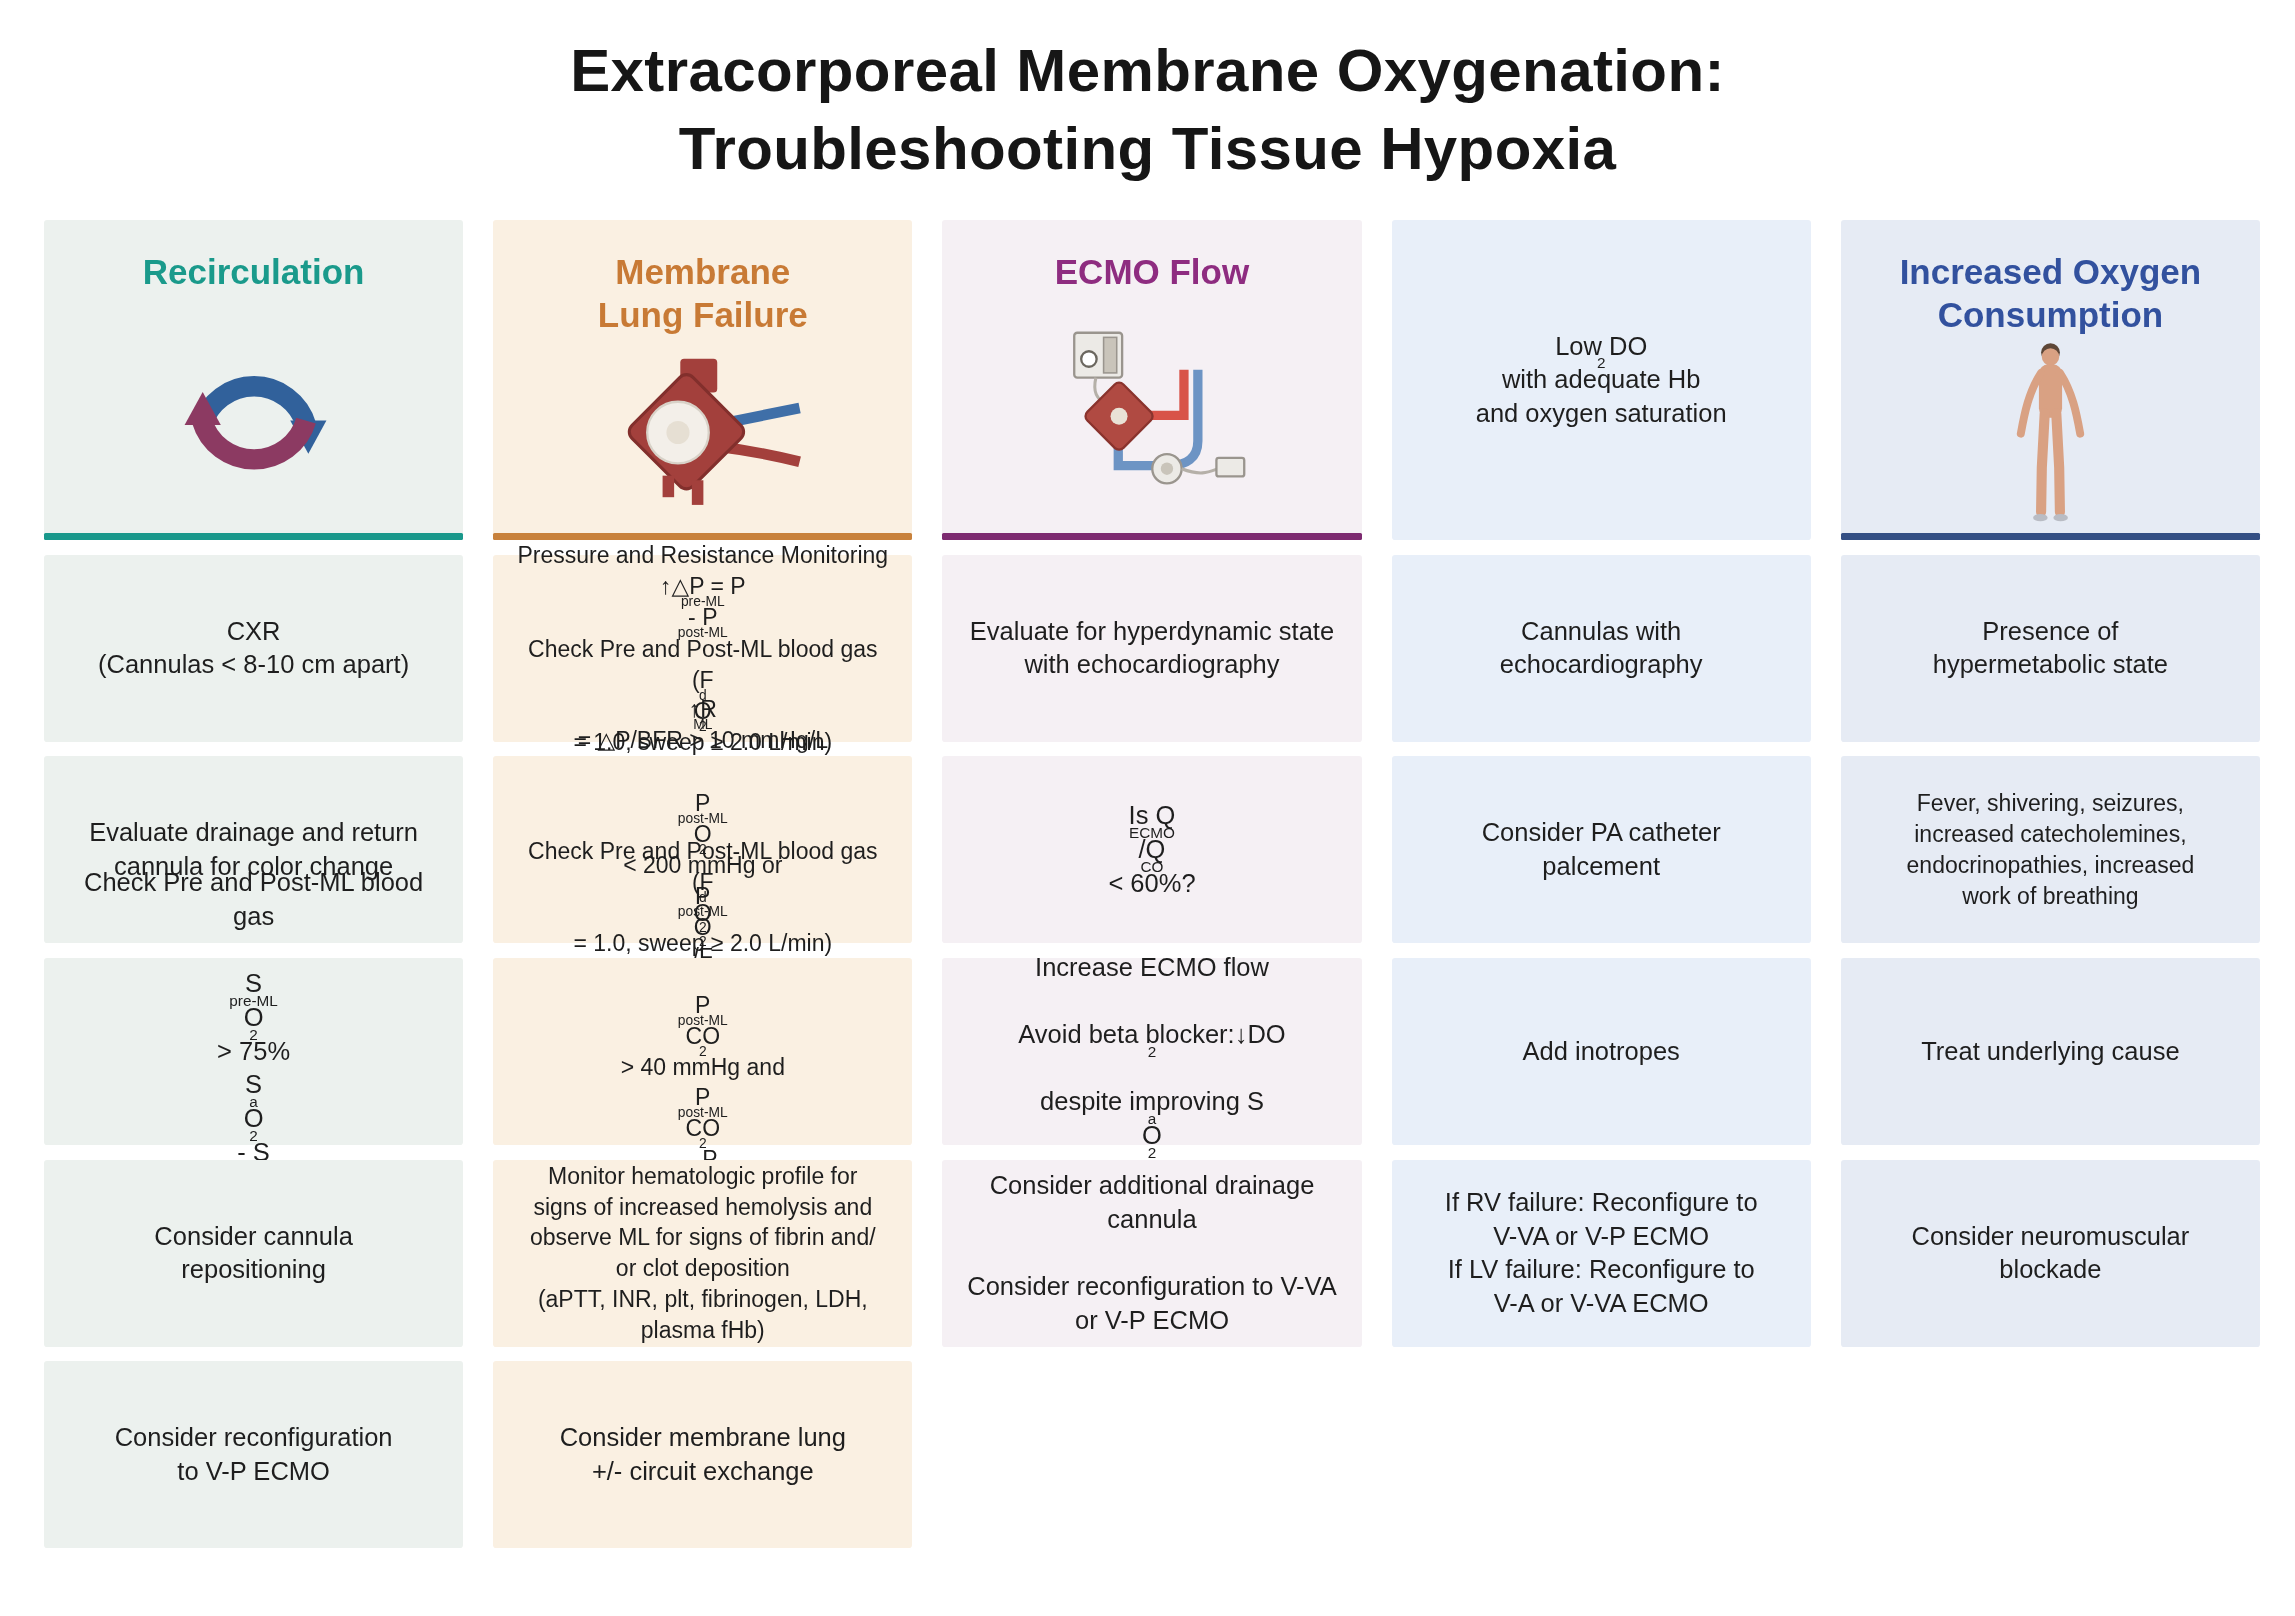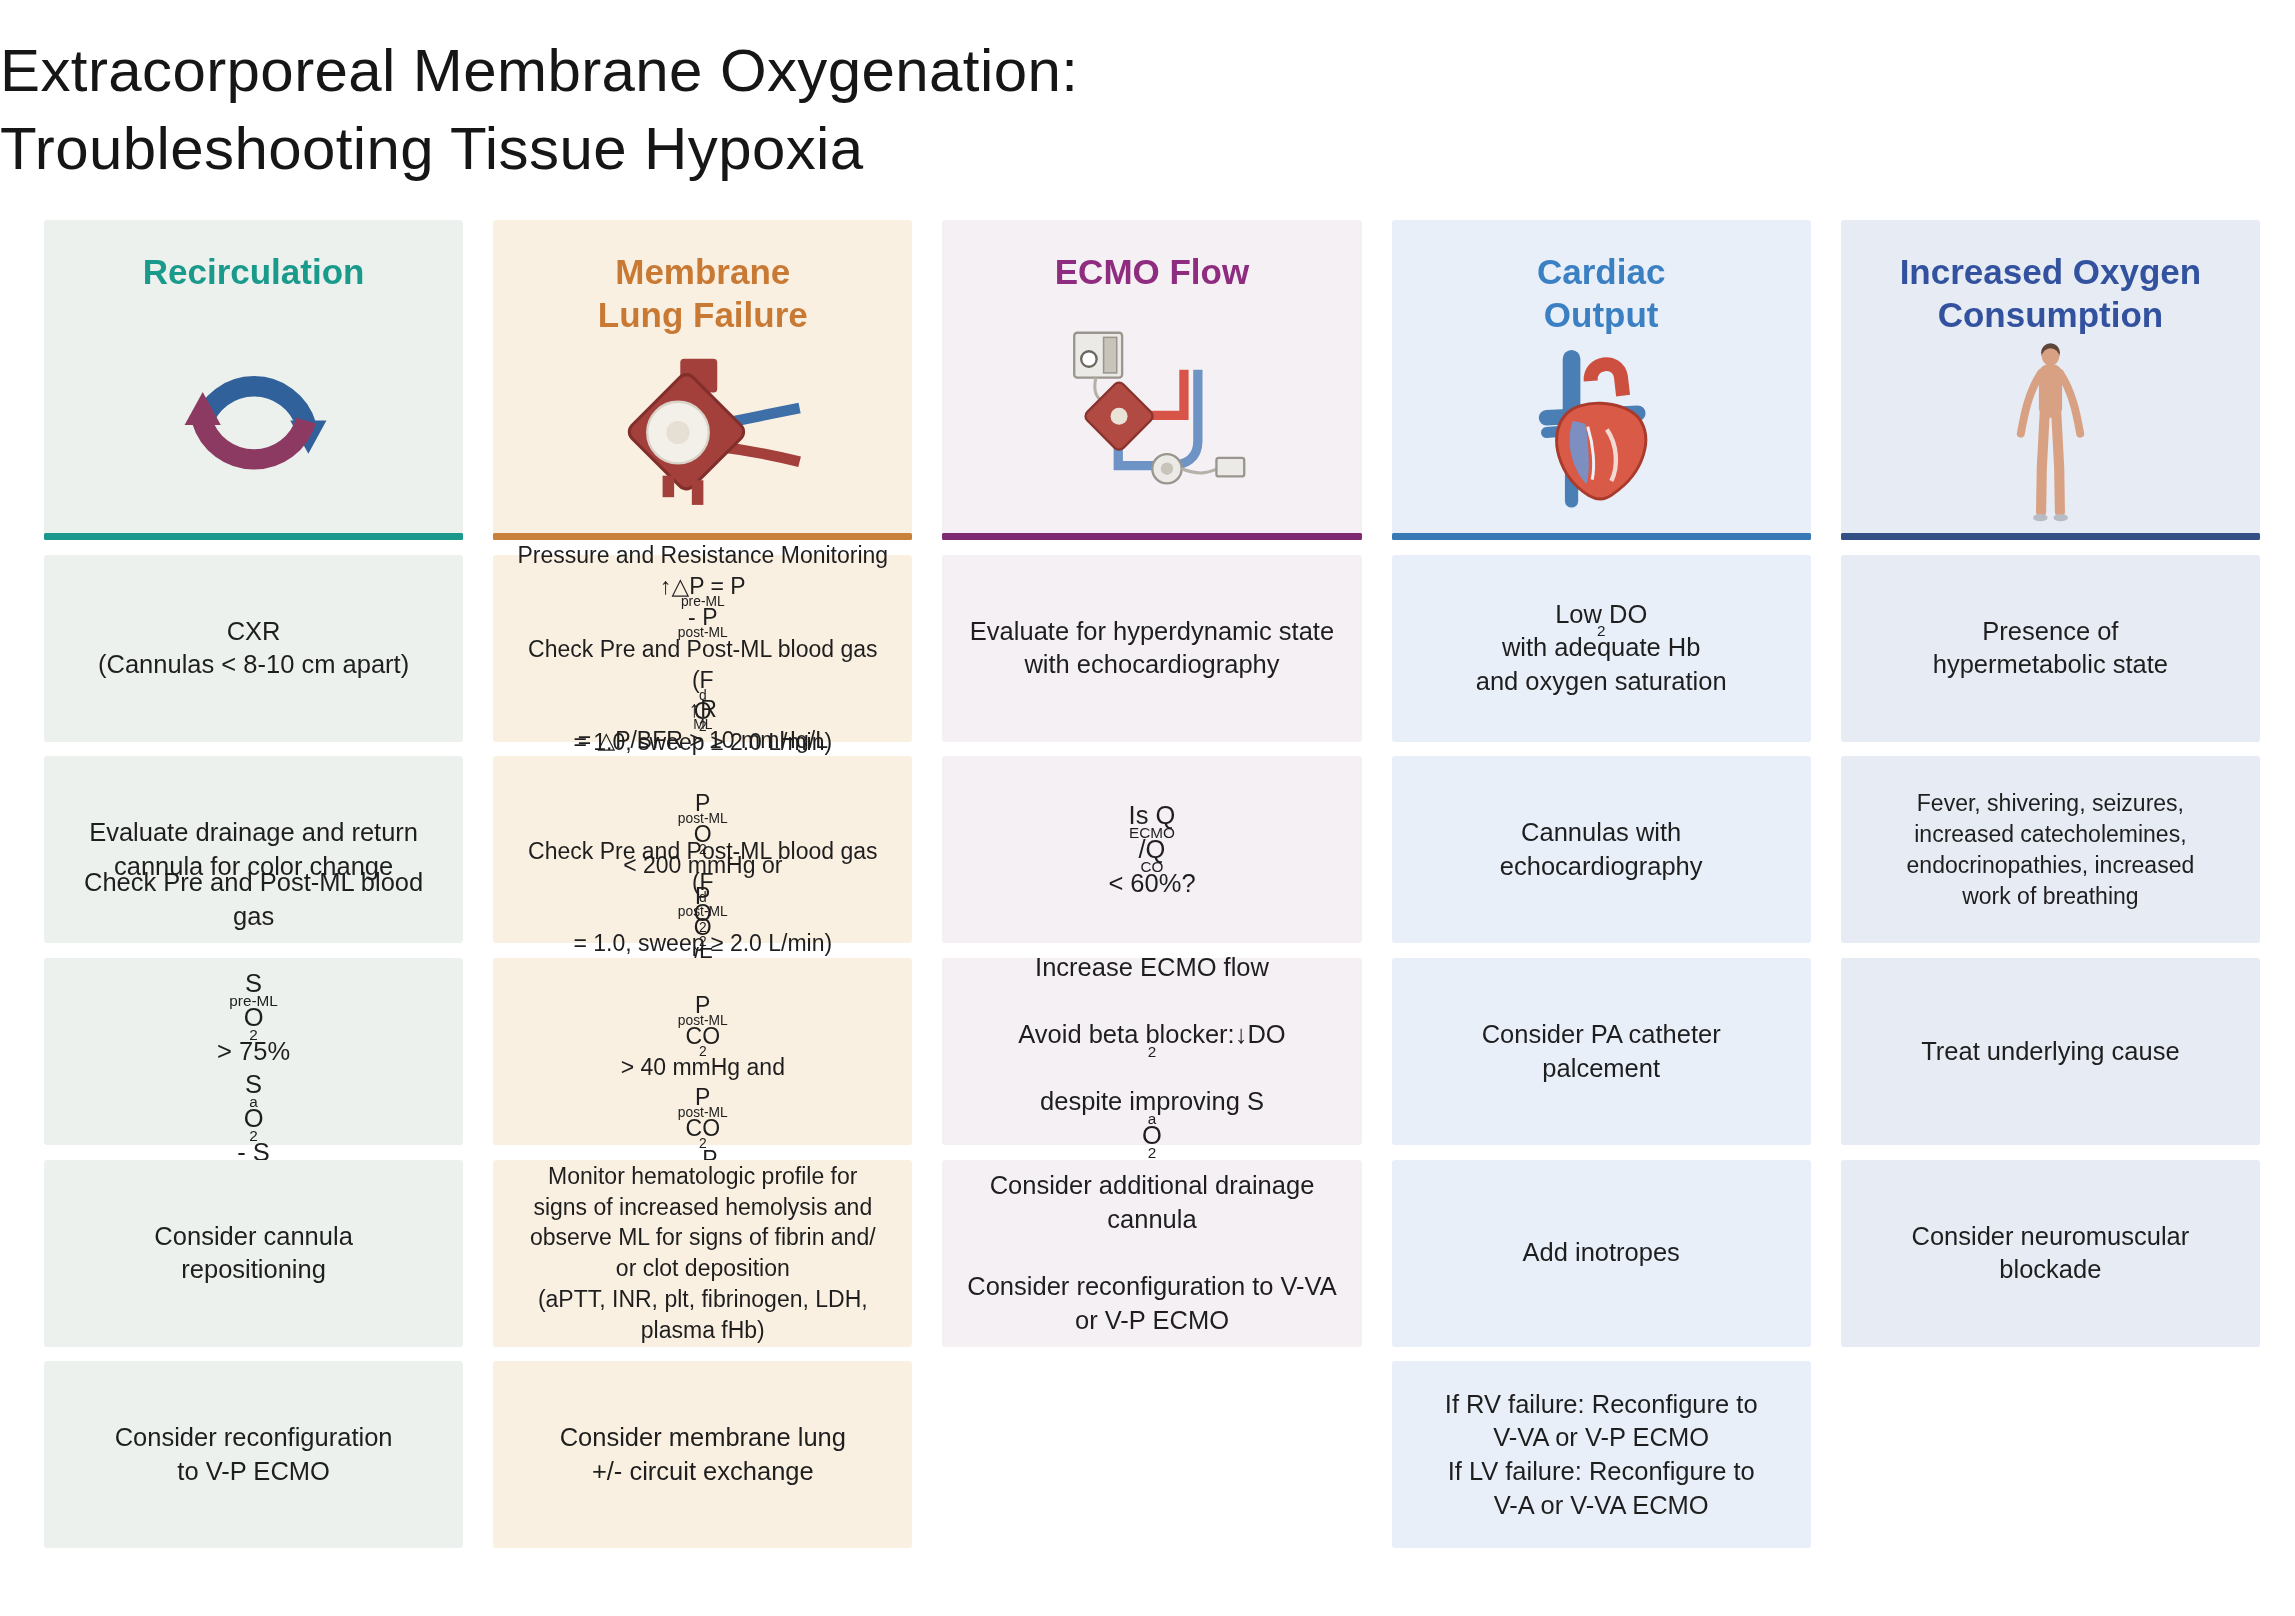--- a/index.html
+++ b/index.html
@@ -6,23 +6,23 @@
   html,body { background:#ffffff; }
   .page {
     width:2295px; height:1616px;
     background:#ffffff;
     font-family:"Liberation Sans", sans-serif;
     color:#1e1e1e;
     overflow:hidden;
   }
   .page-title {
     padding-top:32px;
-    text-align:left;
+    text-align:center;
     font-size:60px;
-    font-weight:normal;
+    font-weight:bold;
     line-height:1.3;
     color:#161616;
     white-space:pre-line;
     letter-spacing:0.4px;
   }
   .grid {
     width:2225px;
     margin:32px auto 0 auto;
     display:grid;
     grid-template-columns:repeat(5, 1fr);
@@ -190,38 +190,20 @@
 Avoid beta blocker:↓DO<sub>2</sub>
 despite improving S<sub>a</sub>O<sub>2</sub></div>
       <div class="cell">Consider additional drainage
 cannula
 
 Consider reconfiguration to V-VA
 or V-P ECMO</div>
     </section>
 
     <section class="column" style="--accent: #3b80c2; --bg: #e8eff9; --bar: #3878b5;">
-      <div class="cell header">
-        <div class="col-title">Cardiac
-Output</div>
-        <div class="icon-wrap">
-          <svg width="162" height="166" viewBox="0 0 220 220">
-            <path d="M 70 12 L 70 100" stroke="#4a7fb5" stroke-width="24" stroke-linecap="round"></path>
-            <path d="M 96 42 C 94 16 132 10 137 36 L 140 62" fill="none" stroke="#cc4f3f" stroke-width="19"></path>
-            <path d="M 36 92 L 160 86" stroke="#4a7fb5" stroke-width="21" stroke-linecap="round"></path>
-            <path d="M 36 112 L 62 110" stroke="#4a7fb5" stroke-width="15" stroke-linecap="round"></path>
-            <path d="M 70 150 L 70 205" stroke="#4a7fb5" stroke-width="18" stroke-linecap="round"></path>
-            <path d="M 60 90 C 38 118 52 172 94 198 C 106 205 116 204 127 195 C 168 167 182 120 161 92 C 140 68 80 64 60 90 Z" fill="#d95a47" stroke="#a93a2c" stroke-width="4"></path>
-            <path d="M 72 96 C 62 120 68 158 90 182 C 96 170 93 122 89 100 Z" fill="#7d8fc0"></path>
-            <path d="M 118 108 C 132 128 134 158 124 178" fill="none" stroke="#f4d9d2" stroke-width="6"></path>
-            <path d="M 92 104 C 100 130 102 158 98 176" fill="none" stroke="#eef1f7" stroke-width="4"></path>
-          </svg>
-        </div>
-        <div class="bar"></div>
-      </div>
       <div class="cell">Low DO<sub>2</sub> with adequate Hb
 and oxygen saturation</div>
       <div class="cell">Cannulas with
 echocardiography</div>
       <div class="cell">Consider PA catheter
 palcement</div>
       <div class="cell">Add inotropes</div>
       <div class="cell">If RV failure: Reconfigure to
 V-VA or V-P ECMO
 If LV failure: Reconfigure to

